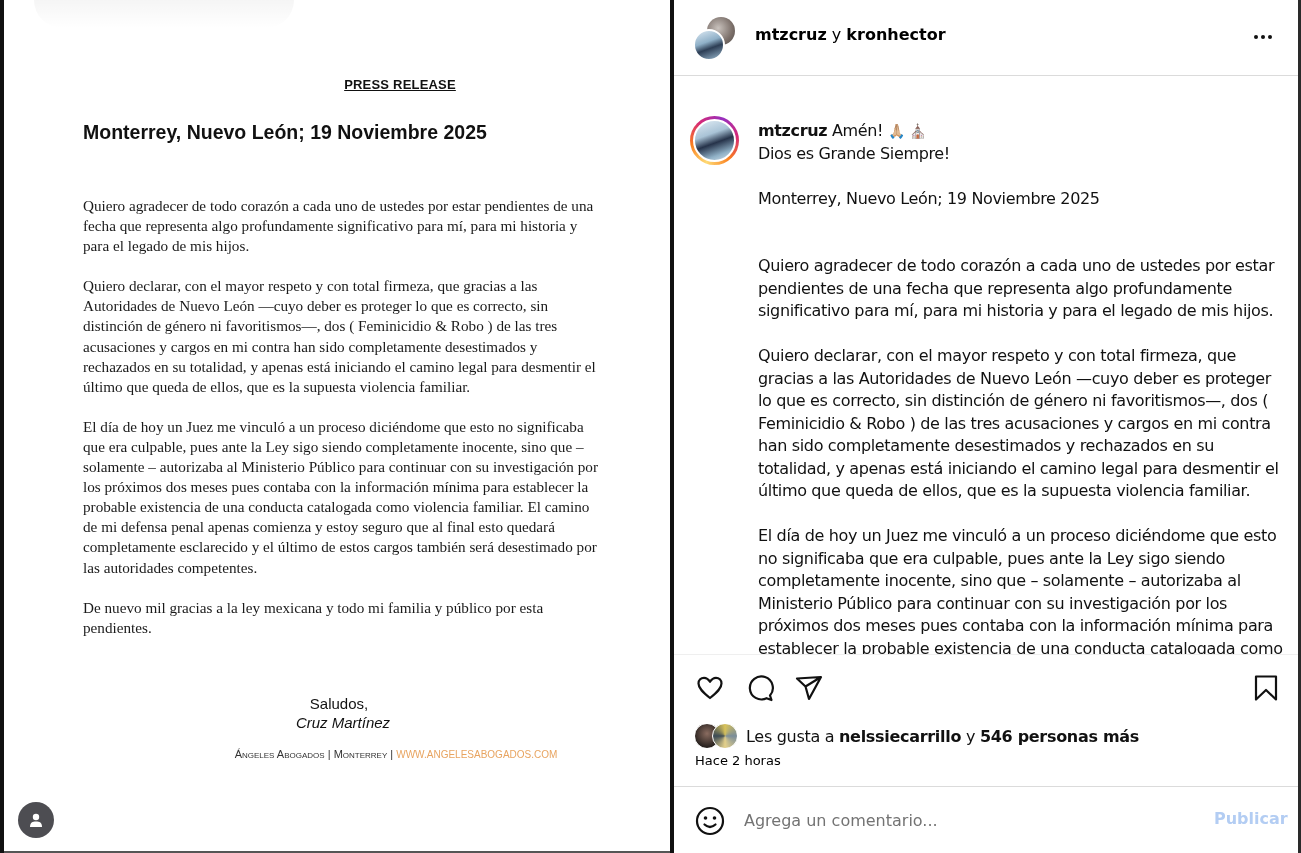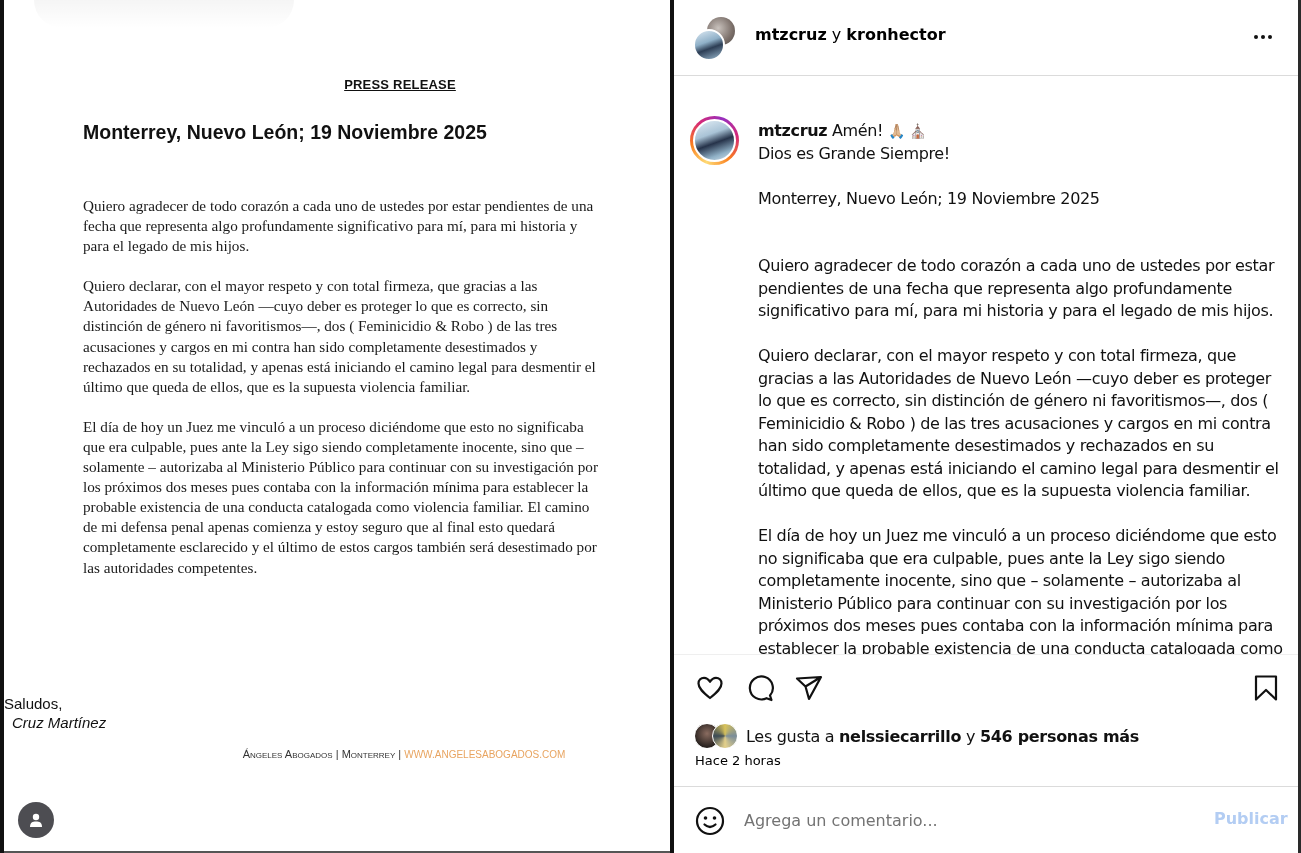--- a/index.html
+++ b/index.html
@@ -24,26 +24,26 @@
   .doc-dateline {
     position: absolute; top: 121px; left: 79px;
     font-size: 19.5px; font-weight: bold; color: #111;
   }
   .doc-body {
     position: absolute; top: 196px; left: 79px; width: 520px;
     font-family: "Liberation Serif", serif; font-size: 15.2px; line-height: 20.1px; color: #1a1a1a;
   }
   .doc-body p { margin-bottom: 20px; }
   .doc-sign {
-    position: absolute; top: 694px; left: 0; width: 670px; text-align: left;
+    position: absolute; top: 694px; left: 0; width: 670px; text-align: center;
     font-size: 15px; line-height: 19px; color: #111;
   }
   .doc-sign .name { font-style: italic; padding-left: 8px; }
   .doc-footer {
-    position: absolute; top: 748px; left: 8px; width: 784px; text-align: center;
+    position: absolute; top: 748px; left: 0; width: 784px; text-align: center;
     font-size: 11px; color: #333; font-variant: small-caps;
   }
   .doc-footer .url { color: #e8a460; font-variant: normal; font-size: 10px; }
   .doc-user-btn {
     position: absolute; left: 14px; top: 802px; width: 36px; height: 36px; border-radius: 50%;
     background: #4d4d52; display: flex; align-items: center; justify-content: center;
   }
 
   
   .divider { position: absolute; left: 670px; top: 0; width: 4px; height: 853px; background: #111; }
@@ -131,20 +131,21 @@
 <body>
 
 <div class="doc-pane">
   <div class="doc-smudge"></div>
   <div class="press-release">PRESS RELEASE</div>
   <div class="doc-dateline">Monterrey, Nuevo León; 19 Noviembre 2025</div>
   <div class="doc-body">
     <p>Quiero agradecer de todo corazón a cada uno de ustedes por estar pendientes de una fecha que representa algo profundamente significativo para mí, para mi historia y para el legado de mis hijos.</p>
     <p>Quiero declarar, con el mayor respeto y con total firmeza, que gracias a las Autoridades de Nuevo León —cuyo deber es proteger lo que es correcto, sin distinción de género ni favoritismos—, dos ( Feminicidio &amp; Robo ) de las tres acusaciones y cargos en mi contra han sido completamente desestimados y rechazados en su totalidad, y apenas está iniciando el camino legal para desmentir el último que queda de ellos, que es la supuesta violencia familiar.</p>
     <p>El día de hoy un Juez me vinculó a un proceso diciéndome que esto no significaba que era culpable, pues ante la Ley sigo siendo completamente inocente, sino que – solamente – autorizaba al Ministerio Público para continuar con su investigación por los próximos dos meses pues contaba con la información mínima para establecer la probable existencia de una conducta catalogada como violencia familiar. El camino de mi defensa penal apenas comienza y estoy seguro que al final esto quedará completamente esclarecido y el último de estos cargos también será desestimado por las autoridades competentes.</p>
+    <p>De nuevo mil gracias a la ley mexicana y todo mi familia y público por esta pendientes.</p>
   </div>
   <div class="doc-sign">
     <div>Saludos,</div>
     <div class="name">Cruz Martínez</div>
   </div>
   <div class="doc-footer">
     <span>Ángeles Abogados | Monterrey | </span><span class="url">WWW.ANGELESABOGADOS.COM</span>
   </div>
   <div class="doc-user-btn">
     <svg width="16" height="16" viewBox="0 0 16 16">

